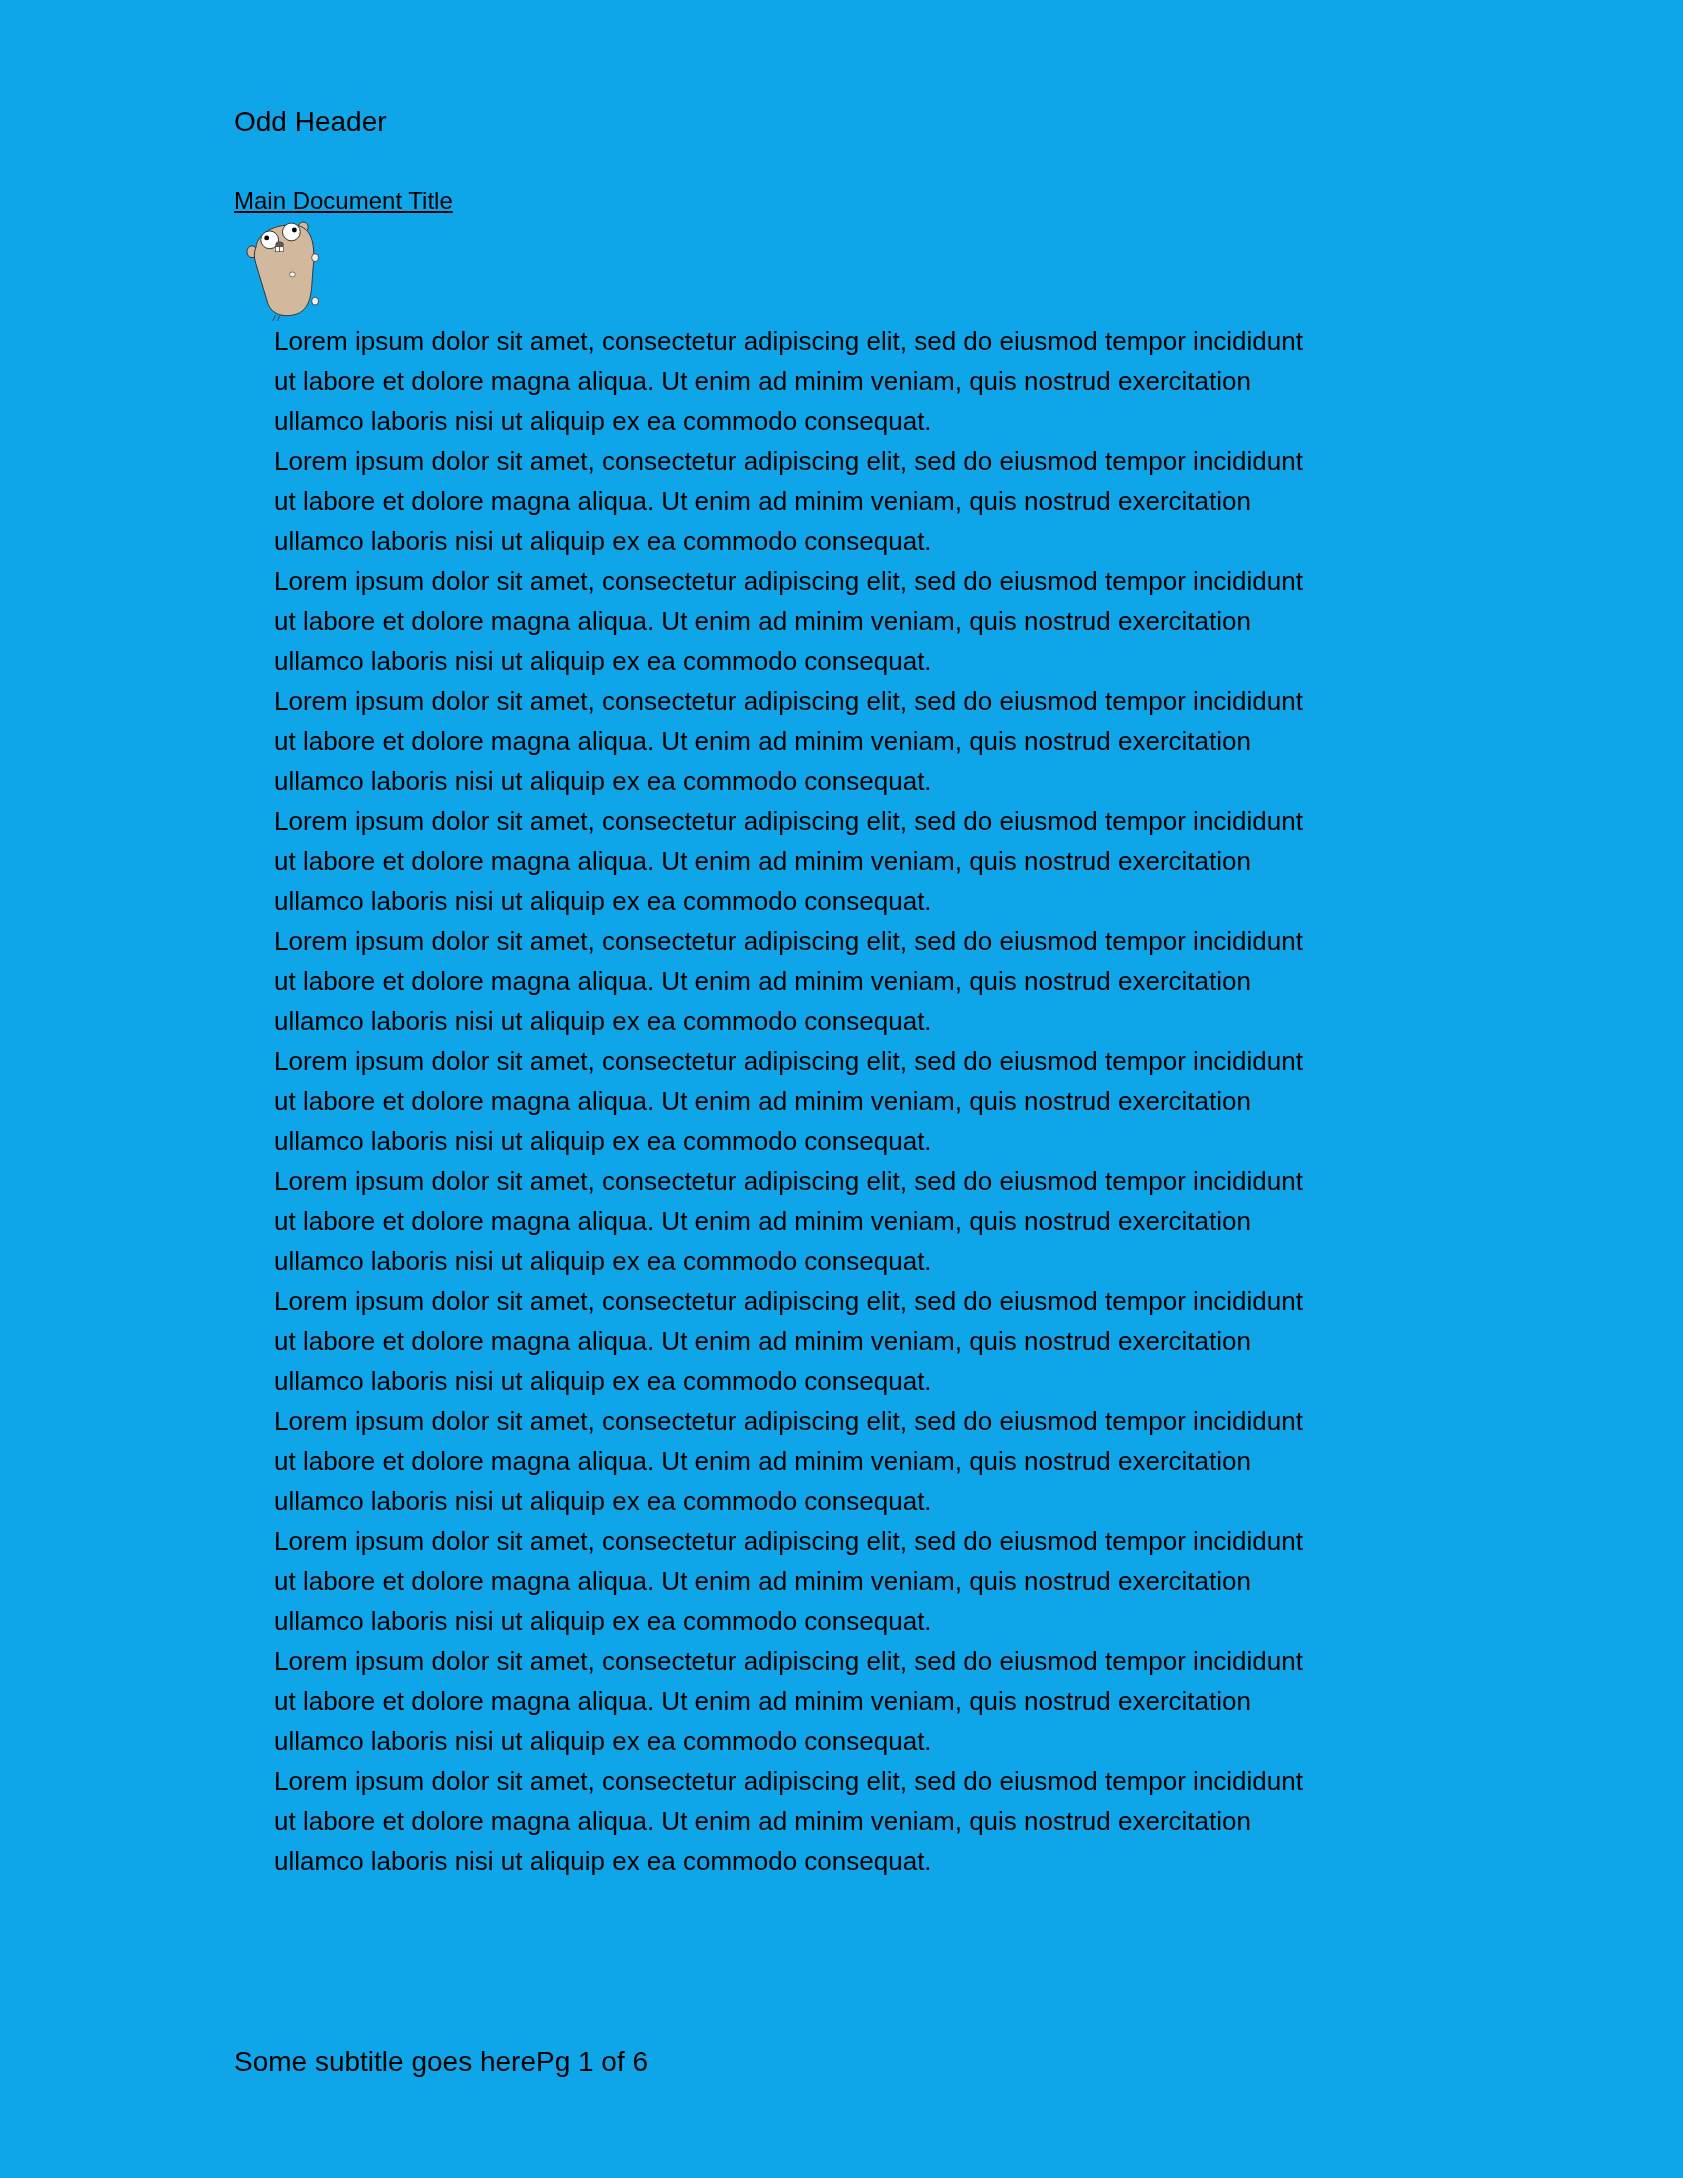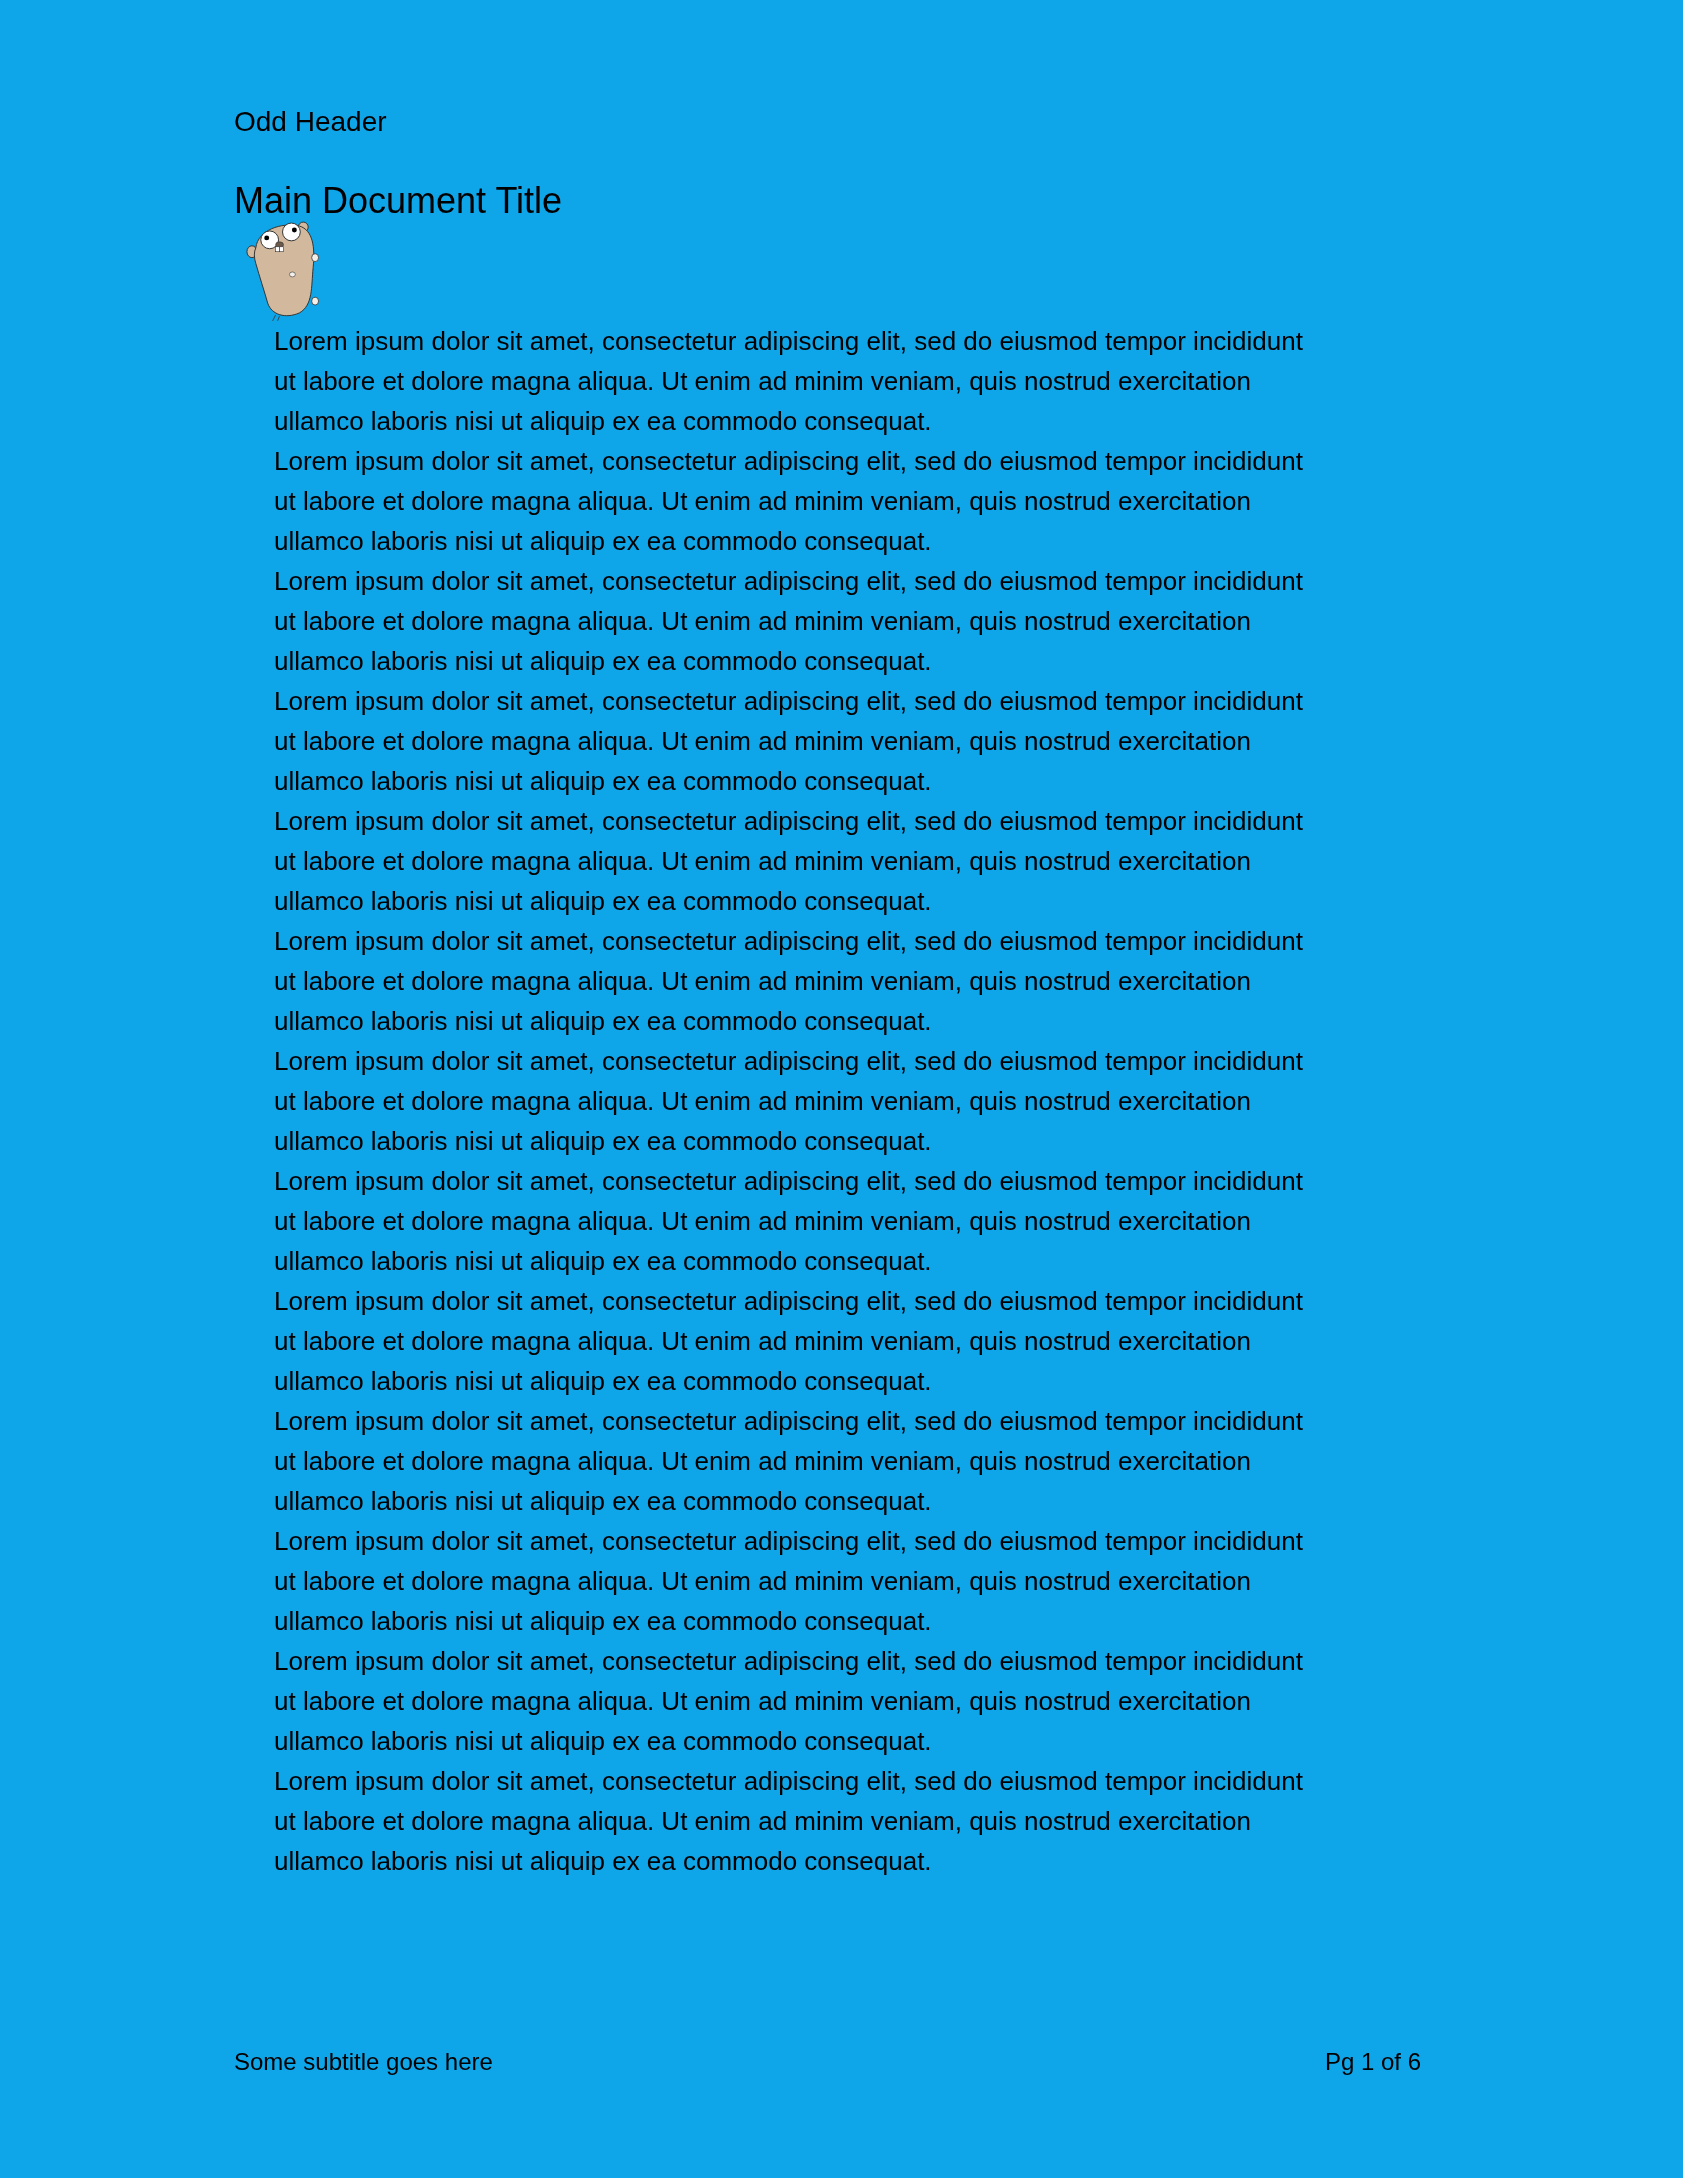--- a/index.html
+++ b/index.html
@@ -28,24 +28,25 @@
     top: 105px;
     font-size: 28px;
     line-height: 34px;
     white-space: nowrap;
     font-weight: 300;
   }
   .doc-title {
     position: absolute;
     left: 234px;
     top: 184px;
-    font-size: 36px;
+    font-size: 24px;
     line-height: 34px;
     white-space: nowrap;
     font-weight: 300;
+    text-decoration: underline;
   }
   .gopher {
     position: absolute;
     left: 242px;
     top: 218px;
     width: 83px;
     height: 103px;
   }
   .body-text {
     position: absolute;
@@ -64,24 +65,24 @@
     white-space: nowrap;
     height: 40px;
     margin-left: 40px;
   }
   .footer {
     position: absolute;
     left: 234px;
     top: 2045px;
     width: 1187px;
     height: 34px;
-    font-size: 24px;
+    font-size: 28px;
     line-height: 34px;
     display: flex;
-    justify-content: space-between;
+    justify-content: flex-start;
     white-space: nowrap;
   }
 </style>
 </head>
 <body>
 
 <div class="page">
 
   <div class="header-text">Odd Header</div>
 

